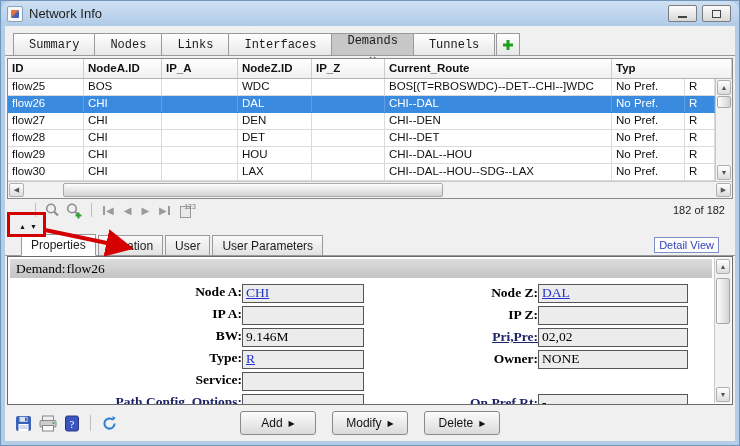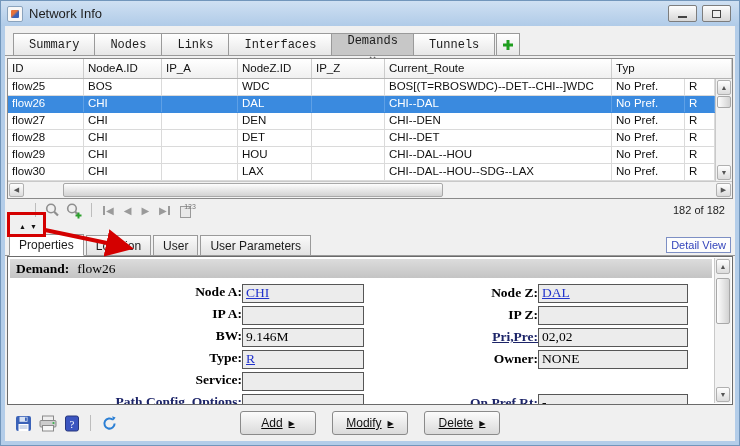--- a/index.html
+++ b/index.html
@@ -4,21 +4,21 @@
 <style>
   * { box-sizing: border-box; margin: 0; padding: 0; }
   html,body { background:#e8e8e8; }
   .window {
     position:relative; width:740px; height:446px;
     background:#b3cde9; border:1px solid #7296bb;
     font-family:"Liberation Sans", sans-serif; overflow:hidden;
   }
   
   .titlebar { height:25px; display:flex; align-items:center; padding:6px 6px;
-    background:linear-gradient(#cfe0f2,#b0cbe8); }
+    background:linear-gradient(#cfe0f2,#b0cbe8);border-radius:10px; }
   .title-icon { width:16px; height:16px; background:#f7f7f7; border:1px solid #8aa3bd;
     border-radius:2px; position:relative; flex:0 0 auto; }
   .title-icon::after { content:""; position:absolute; left:3px; top:3px; width:8px; height:8px;
     background:linear-gradient(135deg,#e8733a 40%,#3a62b8 60%); border-radius:1px; }
   .title-text { margin-left:6px; font-size:13px; color:#1d1d1d; }
   .win-btns { margin-left:auto; display:flex; gap:5px; padding-right:2px; }
   .win-btn { width:29px; height:17px; border:1px solid #7d7d7d; border-radius:2px;
     background:linear-gradient(#fdfdfd,#d7d7d7); display:flex; align-items:center; justify-content:center; }
   .glyph-min { width:9px; height:2px; background:#444; margin-top:6px; }
   .glyph-max { width:9px; height:8px; border:1.5px solid #444; background:#eee; }
@@ -32,21 +32,21 @@
     background:linear-gradient(#ffffff,#e7e7e7); border:1px solid #9a9a9a; border-bottom:none;
     font-size:12px; color:#1b1b1b; margin-right:-1px; white-space:nowrap; }
   .tab.active { background:#c7c7c7;flex-direction:column; }
   .tab-close { font-size:12px; font-weight:bold; color:#666; line-height:10px; }
   .tab-add { width:24px; height:22px; margin-left:2px; border:1px solid #9a9a9a; border-bottom:none;
     background:linear-gradient(#ffffff,#e7e7e7); display:flex; align-items:center; justify-content:center; }
   
   .table-area { margin:2px 2px 0; border:1px solid #8a8a8a; background:#fff; height:141px; }
   .thead { display:flex; height:20px; background:linear-gradient(#ffffff,#f0f0f0);
     border-bottom:1px solid #b3b3b3; font-size:11.5px; color:#111; }
-  .th { padding:3px 4px 0; border-right:1px solid #cccccc; white-space:nowrap; overflow:hidden; }
+  .th { padding:3px 4px 0; border-right:1px solid #cccccc; white-space:nowrap; overflow:hidden;font-weight:bold; }
   .c0{width:76px}.c1{width:78px}.c2{width:76px}.c3{width:74px}.c4{width:73px}
   .c5{width:227px}.c6{width:73px}.c7{flex:1}
   .tbody { display:flex; height:102px; }
   .rowscol { flex:1; }
   .trow { display:flex; height:17px; border-bottom:1px solid #dadada; background:#fff;
     font-size:11.5px; color:#111; }
   .td { padding:1px 4px 0; border-right:1px solid #dadada; white-space:nowrap; overflow:hidden; }
   .trow.selected { background:#3a8adf; color:#fff; border-bottom-color:#3a8adf; }
   .trow.selected .td { border-right-color:#5ea0e6; }
   
@@ -72,54 +72,54 @@
   .navbar { width:2px; height:9px; background:#9a9a9a; display:inline-block; }
   .pagesico { position:relative; width:16px; height:15px; margin-left:3px; }
   .pagesico::before { content:""; position:absolute; left:0; bottom:0; width:9px; height:10px;
     border:1px solid #9a9a9a; background:#e9e9e9; }
   .pagesico .pnum { position:absolute; right:0; top:0; font-size:7px; color:#777; }
   .count { margin-left:auto; font-size:11px; color:#222; }
   
   .splitter { height:13px; position:relative; }
   .split-arrows { position:absolute; left:14px; top:2px; font-size:7px; color:#111; letter-spacing:4px; }
   
-  .subtabs { height:22px; display:flex; align-items:flex-end; padding:0 4px;
+  .subtabs { height:22px; display:flex; align-items:flex-end; padding:0 16px;
     border-bottom:1px solid #9a9a9a; }
   .stab { height:20px; padding:0 9px; display:flex; align-items:center; font-size:12px; color:#1b1b1b;
     background:linear-gradient(#fafafa,#e2e2e2); border:1px solid #9a9a9a; border-bottom:none; margin-right:2px;
     white-space:nowrap; }
   .stab.active { background:#ffffff; height:22px; margin-bottom:-1px; border-bottom:1px solid #fff; }
   .detailview { margin-left:auto; margin-bottom:2px; font-size:11px; color:#3344bb;
     border:1px solid #7d8fc4; background:#fdfdfd; padding:1px 4px; }
   
   .detail-panel { margin:0 2px; border:1px solid #6a6a6a; background:#fff; height:149px;
     position:relative; overflow:hidden; font-family:"Liberation Serif", serif; }
   .dheader { margin:2px 20px 2px 2px; height:19px; background:linear-gradient(#dcdcdc,#c4c4c4);
     display:flex; align-items:center; padding-left:6px; font-size:13.5px; color:#000; }
-  .dheader .dlabel { font-weight:bold; margin-right:8px; }
+  .dheader .dlabel { font-weight:normal; margin-right:1px; }
   .dscroll { position:absolute; top:1px; right:1px; bottom:1px; width:17px;
     background:#f2f2f2; border-left:1px solid #c9c9c9; }
   .dthumb { position:absolute; top:20px; left:1px; right:1px; height:46px; border:1px solid #a8a8a8;
     border-radius:2px; background:linear-gradient(90deg,#fdfdfd,#d2d2d2); }
   .form { padding-top:2px; }
   .form-row { display:flex; align-items:center; height:22px; }
   .half-l { width:356px; display:flex; align-items:flex-start; justify-content:flex-end; }
   .half-r { flex:1; display:flex; align-items:center; justify-content:flex-end; padding-right:44px; }
   .flabel { font-weight:bold; font-size:13.5px; color:#000; white-space:nowrap; }
   .flabel.u { text-decoration:underline; color:#1c2468; }
   .fbox { height:19px; background:#ececec; border:1px solid #565656; font-size:13.5px; color:#000;
     display:flex; align-items:center; padding:0 3px; overflow:hidden; white-space:nowrap; }
   .half-l .fbox { width:122px; }
   .half-r .fbox { width:150px; }
   .val-link { color:#2233cc; text-decoration:underline; }
   
   .footer { flex:1; display:flex; align-items:center; padding:0 10px; position:relative; }
   .ficons { display:flex; align-items:center; gap:7px; }
   .fsep { width:1px; height:16px; background:#bdbdbd; margin:0 3px; }
-  .fbtns { position:absolute; left:50%; transform:translateX(-50%); display:flex; gap:16px;text-decoration:underline; }
+  .fbtns { position:absolute; left:50%; transform:translateX(-50%); display:flex; gap:16px; }
   .btn { min-width:76px; height:24px; border:1px solid #8a8a8a; border-radius:3px;
     background:linear-gradient(#fbfbfb,#dadada); font-size:12px; color:#111;
     display:flex; align-items:center; justify-content:center; gap:6px;
     font-family:"Liberation Sans", sans-serif; }
   .btn .arrow { font-size:8px; }
   
   .anno-box { position:absolute; left:6px; top:211px; width:39px; height:25px;
     border:3px solid #d40000; z-index:50; pointer-events:none; }
   .anno-svg { position:absolute; left:0; top:0; width:740px; height:446px; z-index:49; pointer-events:none; }
 </style>

